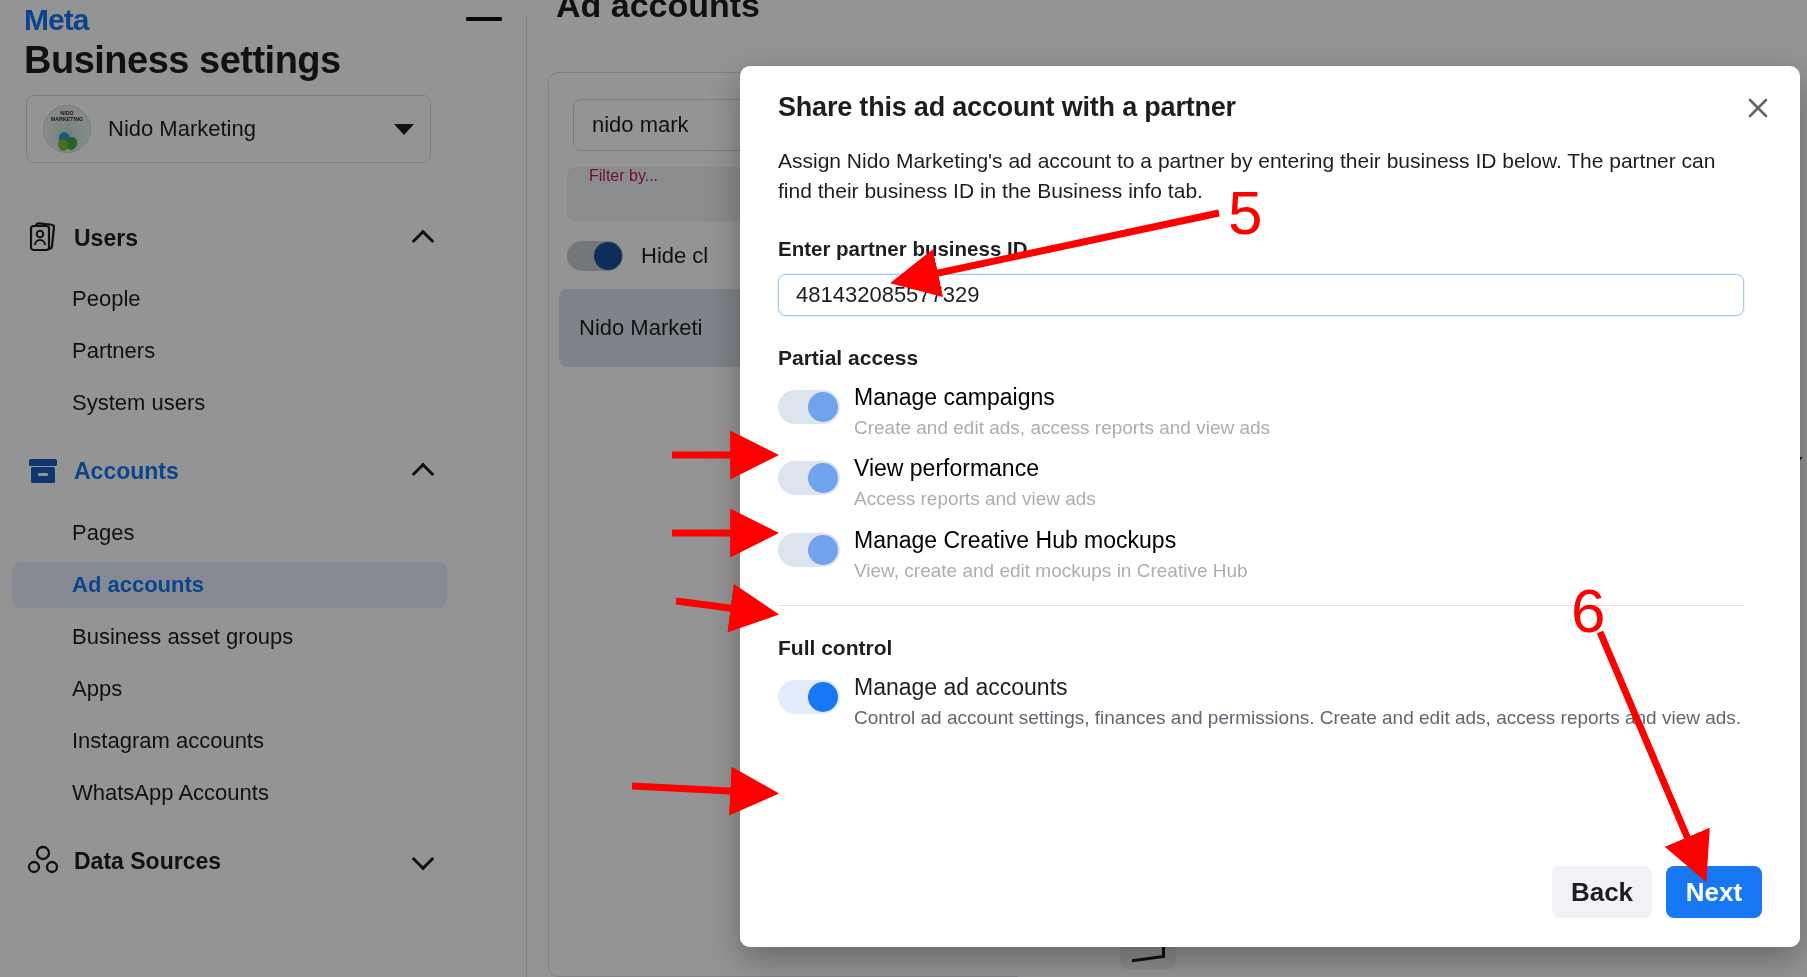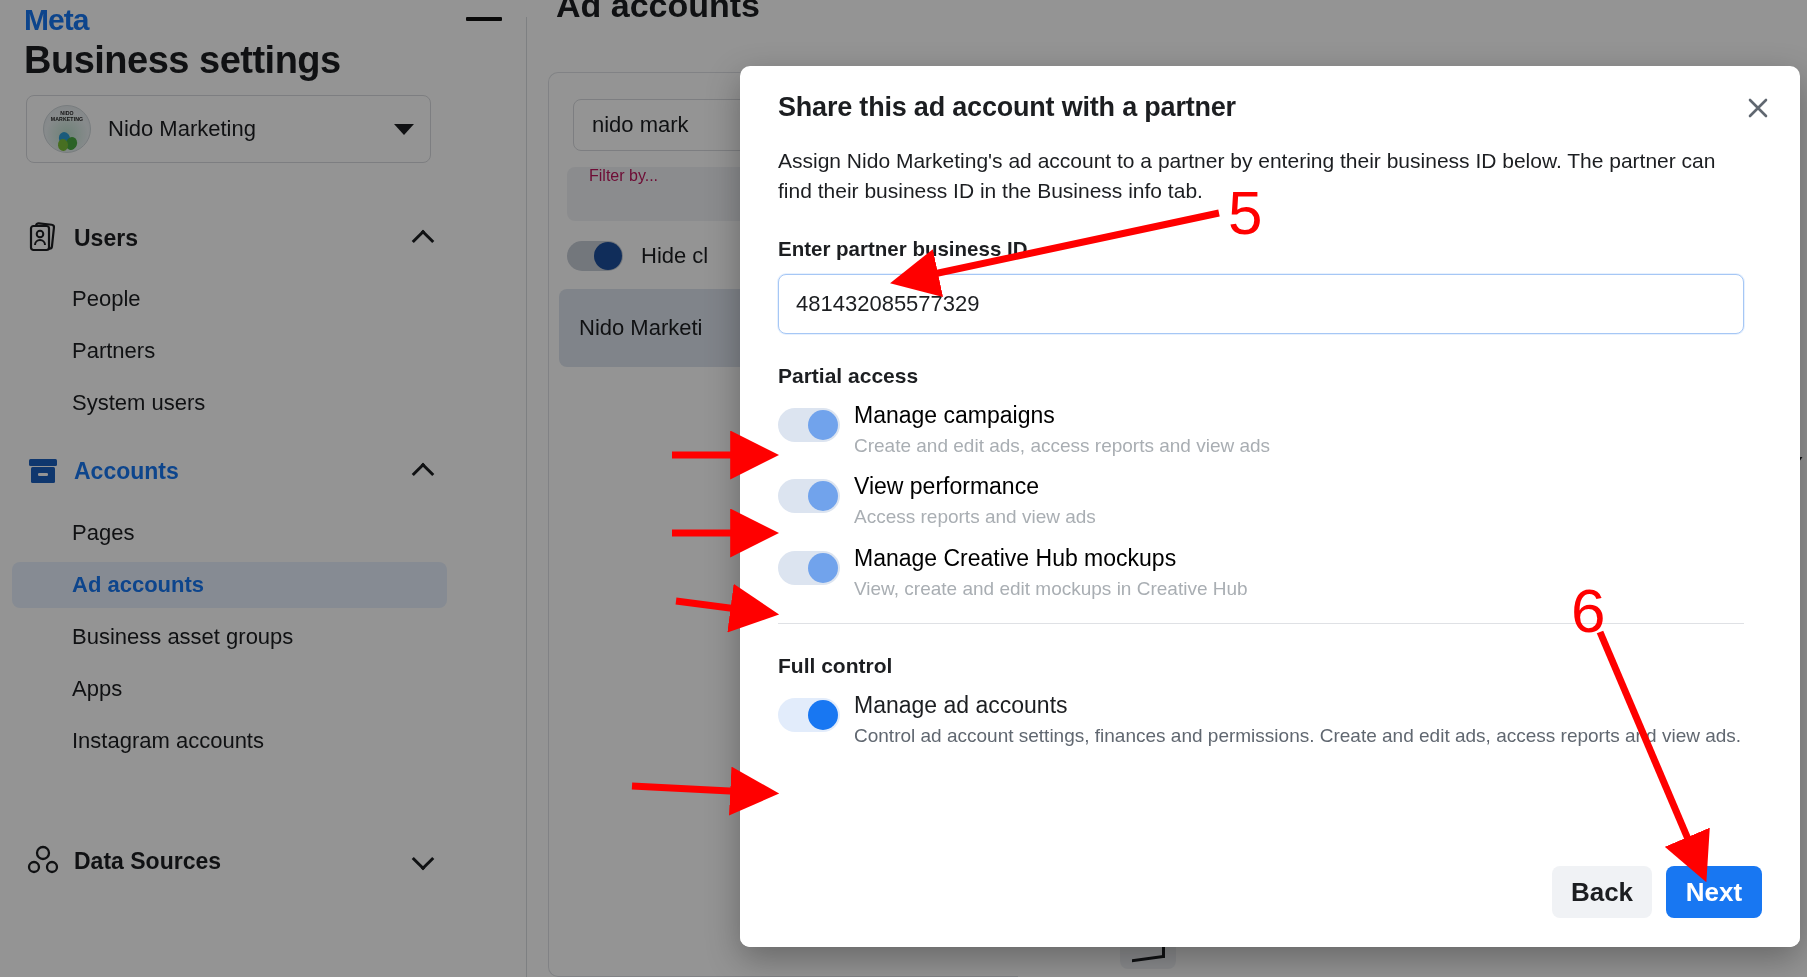--- a/index.html
+++ b/index.html
@@ -170,21 +170,21 @@
   }
   .modal-close svg { display:block; }
   .modal-desc {
     margin-top: 23px; font-size: 21px; line-height: 1.43; color: #1c1e21;
     max-width: 975px;
   }
   .field-label {
     margin-top: 31px; font-size: 20.5px; font-weight: 700; color: #1c1e21;
   }
   .id-input {
-    margin-top: 13px; width: 966px; height: 60px;
+    margin-top: 13px; width: 966px; height: 42px;
     border: 1px solid #a6c7f5; border-radius: 8px;
     display:flex; align-items:center; padding: 0 17px;
     font-size: 22px; color: #1c1e21;
     box-shadow: 0 0 0 1px rgba(24,119,242,.10);
     background: #fff;
   }
   .section-head {
     margin-top: 30px; font-size: 21px; font-weight: 700; color: #1c1e21;
   }
   .perm-list { margin-top: 13px; }
@@ -302,20 +302,23 @@
       </div>
       <div class="nav-item" style="top:597px;">
         <span>Business asset groups</span>
       </div>
       <div class="nav-item" style="top:649px;">
         <span>Apps</span>
       </div>
       <div class="nav-item" style="top:701px;">
         <span>Instagram accounts</span>
       </div>
+      <div class="nav-item" style="top:753px;">
+        <span>WhatsApp Accounts</span>
+      </div>
 
       <div class="nav-group" style="top:818px;">
         <div class="ng-icon">
           <svg width="34" height="34" viewBox="0 0 34 34">
             <circle cx="17" cy="9" r="6" fill="none" stroke="#1c1e21" stroke-width="2.3"></circle>
             <circle cx="8" cy="23" r="5" fill="none" stroke="#1c1e21" stroke-width="2.3"></circle>
             <circle cx="26" cy="23" r="5" fill="none" stroke="#1c1e21" stroke-width="2.3"></circle>
           </svg>
         </div>
         <div class="ng-label" style="color:#1c1e21;">Data Sources</div>

